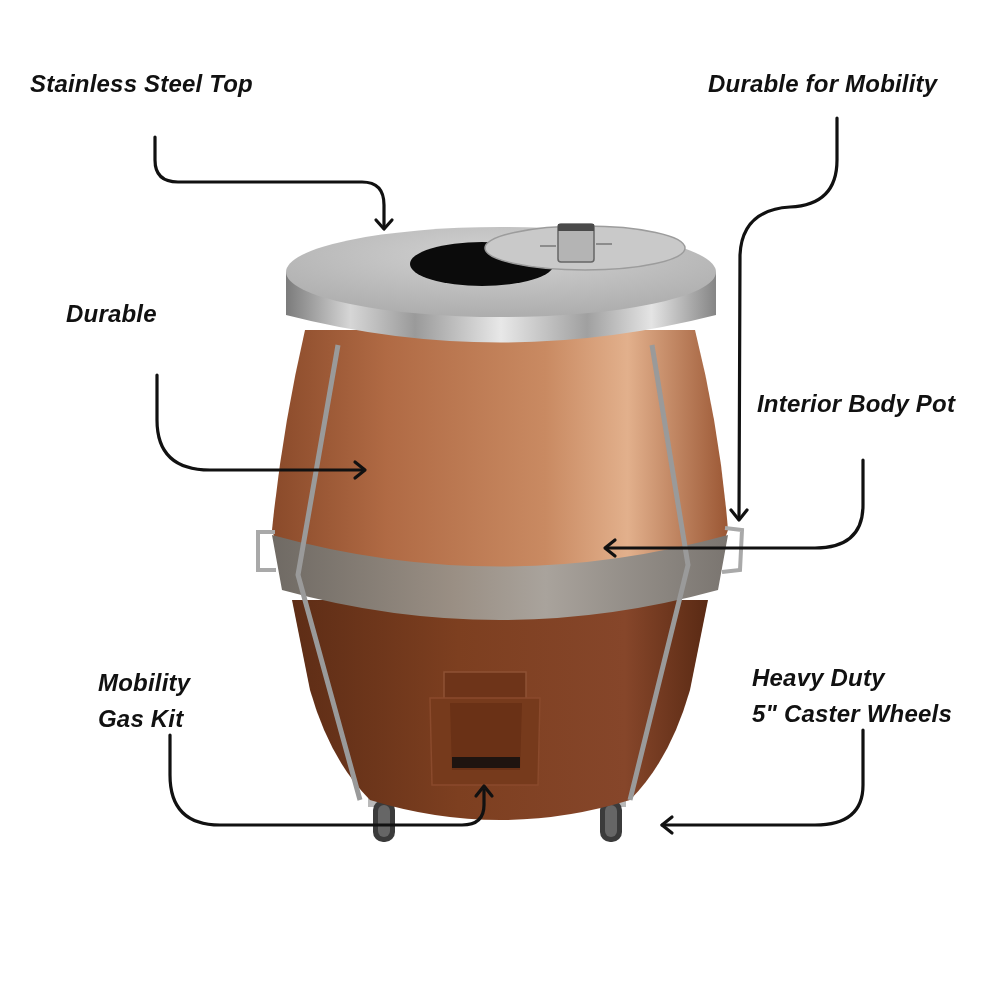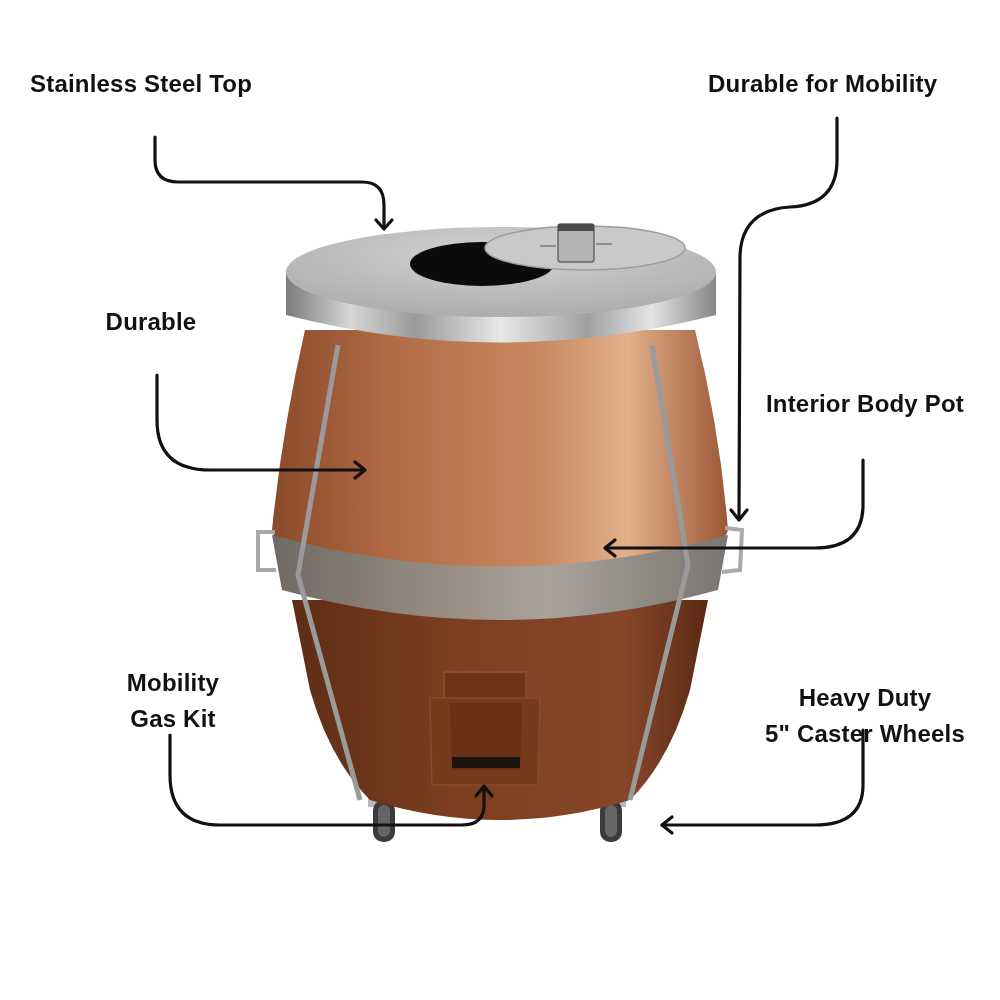--- a/index.html
+++ b/index.html
@@ -1,19 +1,19 @@
 <!DOCTYPE html>
 <html><head>
   <meta charset="utf-8">
   <style>
     html, body { margin: 0; padding: 0; background: #ffffff; }
     body { width: 1000px; height: 1000px; position: relative; overflow: hidden;
            font-family: "Liberation Sans", "DejaVu Sans", sans-serif; }
     .label { position: absolute; font-weight: bold; font-size: 24px; color: #111111;
-             text-align: center; line-height: 36px; white-space: nowrap; letter-spacing: 0.2px; }
+             text-align: left; line-height: 36px; white-space: nowrap; letter-spacing: 0.2px; font-style: italic; }
     #art { position: absolute; left: 0; top: 0; width: 1000px; height: 1000px; }
     .arrow { fill: none; stroke: #111111; stroke-width: 3.2; stroke-linecap: round; stroke-linejoin: round; }
   </style>
 </head>
 <body>
 
 <svg id="art" viewBox="0 0 1000 1000" xmlns="http://www.w3.org/2000/svg">
   <defs>
     <linearGradient id="copperUpper" x1="0" x2="1" y1="0" y2="0">
       <stop offset="0" stop-color="#8a4a2a"></stop>
@@ -126,29 +126,29 @@
 </svg>
 
 <div class="label" style="left:30px; top:66px;">
   <div>Stainless Steel Top</div>
 </div>
 
 <div class="label" style="left:708px; top:66px;">
   <div>Durable for Mobility</div>
 </div>
 
-<div class="label" style="left:66px; top:304px; width:170px;">
+<div class="label" style="left:66px; top:296px; width:170px;">
   <div>Durable</div>
 </div>
 
 <div class="label" style="left:757px; top:386px; width:216px;">
   <div>Interior Body Pot</div>
 </div>
 
 <div class="label" style="left:98px; top:665px; width:150px;">
   <div>Mobility</div>
   <div>Gas Kit</div>
 </div>
 
-<div class="label" style="left:752px; top:680px; width:226px;">
+<div class="label" style="left:752px; top:660px; width:226px;">
   <div>Heavy Duty</div>
   <div>5" Caster Wheels</div>
 </div>
 
 </body></html>

